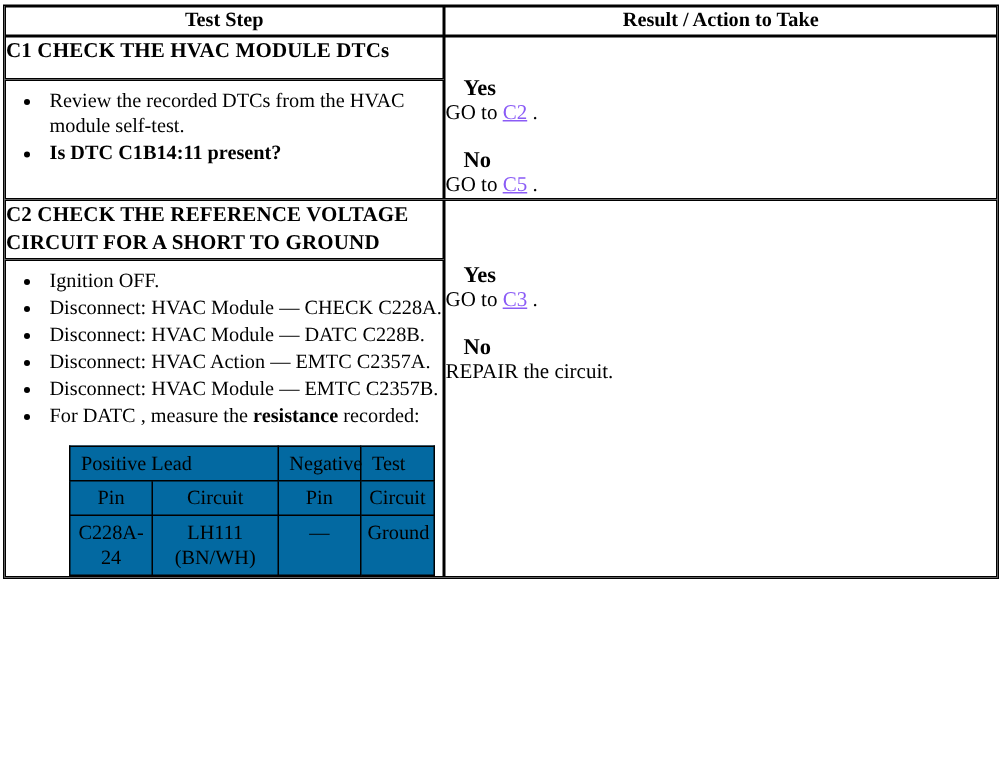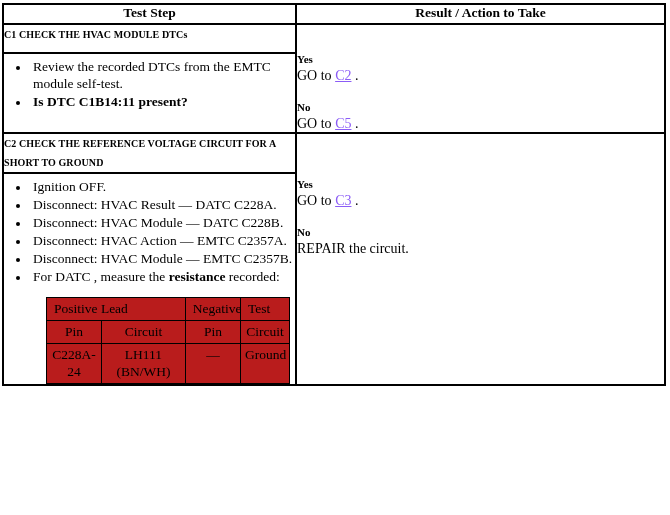--- a/index.html
+++ b/index.html
@@ -48,21 +48,21 @@
     font-weight: bold;
     font-size: 13.5px;
     padding: 4px 0 5px 0;
     height: 18px;
     line-height: 15px;
   }
 
   
   td.sectiontitle {
     font-weight: bold;
-    font-size: 10px;
+    font-size: 14px;
     line-height: 19px;
     padding: 3px 4px 3px 6px;
     letter-spacing: 0.1px;
   }
 
   
   td.stepbody {
     padding: 4px 4px 6px 4px;
     font-size: 13.5px;
     line-height: 17px;
@@ -90,42 +90,43 @@
   }
   ul.steps > li::marker {
     font-size: 12px;
   }
 
   .spacer-top { height: 26px; }
   .spacer-mid { height: 15px; }
 
   .yn-label {
     font-weight: bold;
-    font-size: 11px;
+    font-size: 15px;
     line-height: 16px;
+    padding-left: 12px;
   }
   .yn-action {
     font-size: 14px;
     line-height: 17px;
     white-space: nowrap;
   }
   a.xref {
     color: #8b5cf6;
     text-decoration: underline;
   }
   .bold-inline { font-weight: bold; }
 
   
   table.meas {
     border-collapse: collapse;
     table-layout: fixed;
     margin: 12px 0 0 42px;
     width: 244px;
     border: 1px solid #000;
-    background: #b91c1c;
+    background: #0369a1;
   }
   table.meas td {
     border: 1px solid #000;
     font-size: 13.5px;
     line-height: 17px;
     padding: 2px 4px 3px 4px;
     text-align: center;
     vertical-align: top;
   }
   table.meas td.lead-head {
@@ -165,21 +166,21 @@
           <div class="yn-action"><span>GO to </span><a href="#" class="xref">C2</a><span> .</span></div>
           <div class="spacer-mid"></div>
           <div class="yn-label">No</div>
           <div class="yn-action"><span>GO to </span><a href="#" class="xref">C5</a><span> .</span></div>
         </td>
       </tr>
 
       <tr>
         <td class="stepbody">
           <ul class="steps">
-            <li>Review the recorded DTCs from the EMTC module self-test.</li>
+            <li>Review the recorded DTCs from the HVAC module self-test.</li>
             <li class="bold">Is DTC C1B14:11 present?</li>
           </ul>
         </td>
       </tr>
 
       <tr>
         <td class="sectiontitle">C2 CHECK THE REFERENCE VOLTAGE CIRCUIT FOR A SHORT TO GROUND</td>
         <td rowspan="2" class="resultbody">
           <div class="spacer-top" style="height:42px"></div>
           <div class="yn-label">Yes</div>
@@ -187,21 +188,21 @@
           <div class="spacer-mid"></div>
           <div class="yn-label">No</div>
           <div class="yn-action">REPAIR the circuit.</div>
         </td>
       </tr>
 
       <tr>
         <td class="stepbody">
           <ul class="steps">
             <li>Ignition OFF.</li>
-            <li>Disconnect: HVAC Result — DATC C228A.</li>
+            <li>Disconnect: HVAC Module — CHECK C228A.</li>
             <li>Disconnect: HVAC Module — DATC C228B.</li>
             <li>Disconnect: HVAC Action — EMTC C2357A.</li>
             <li>Disconnect: HVAC Module — EMTC C2357B.</li>
             <li><span>For DATC , measure the </span><span class="bold-inline">resistance</span><span> recorded:</span></li>
           </ul>
 
           <table class="meas">
             <colgroup>
               <col class="mw-pin">
                 <col class="mw-cir">

